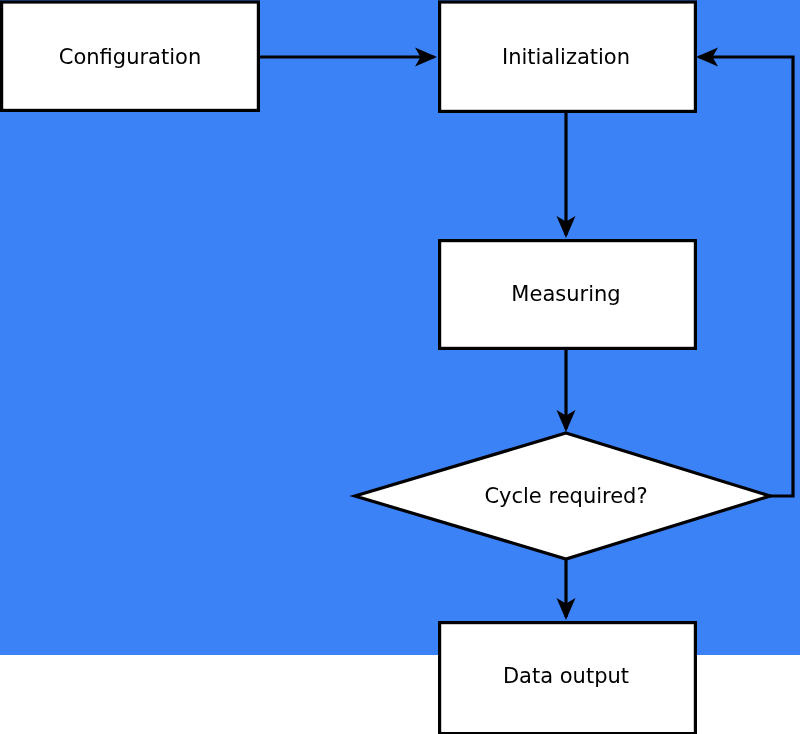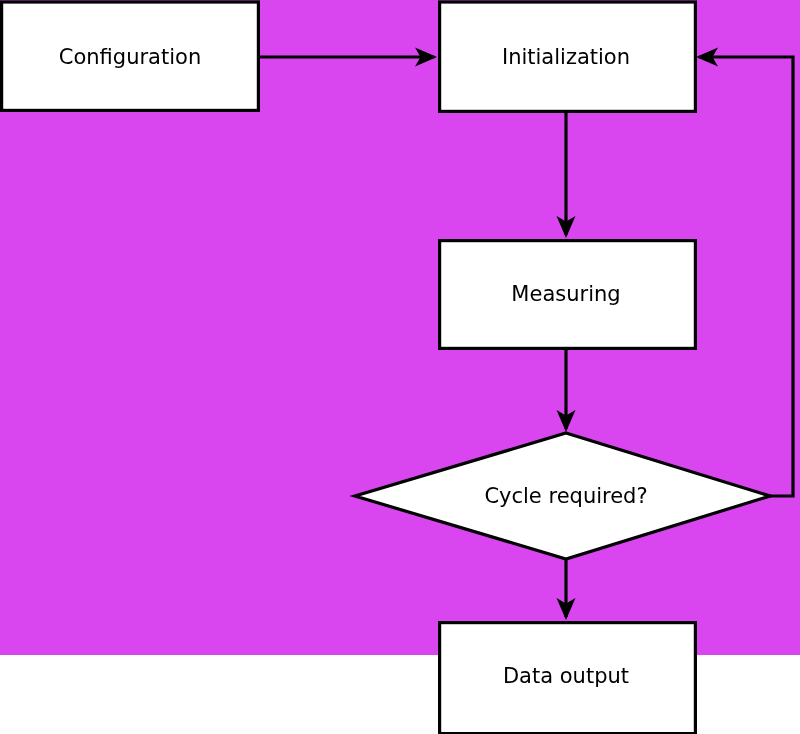--- a/index.html
+++ b/index.html
@@ -10,21 +10,21 @@
   body {
     width: 800px;
     height: 734px;
     overflow: hidden;
     font-family: "DejaVu Sans", sans-serif;
   }
   #diagram-root {
     position: relative;
     width: 800px;
     height: 655px;
-    background: #d946ef;
+    background: #3b82f6;
     text-align: center;
   }
   svg#flowchart {
     display: block;
     width: 800px;
     height: 734px;
   }
   .node-shape {
     fill: #ffffff;
     stroke: #000000;

